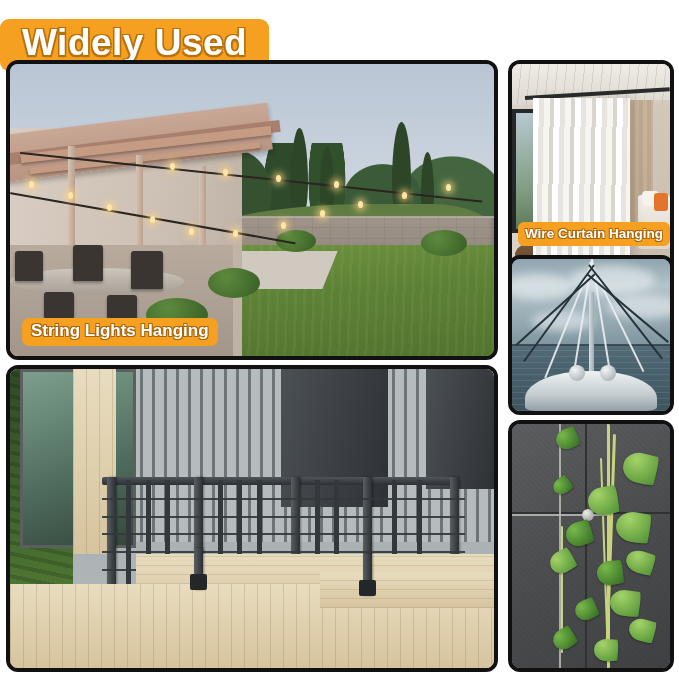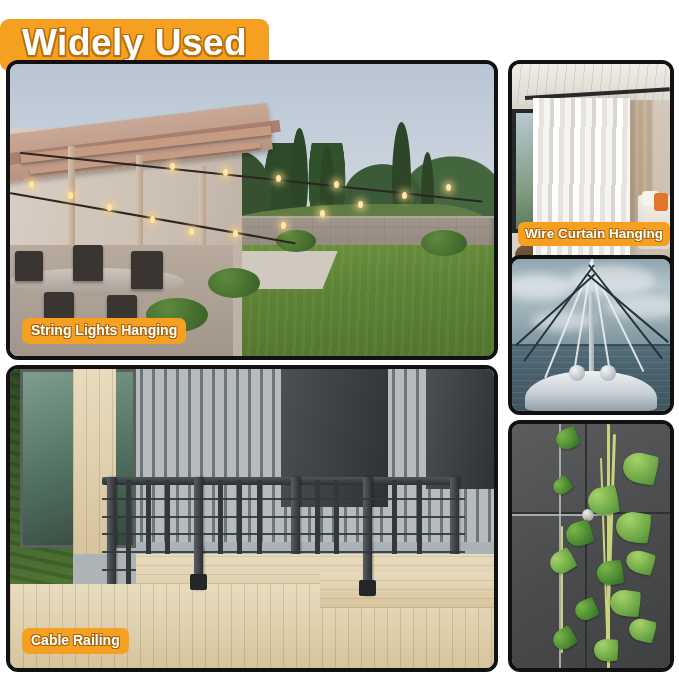--- a/index.html
+++ b/index.html
@@ -19,21 +19,21 @@
                           0 2px 2px rgba(90,55,5,.35);}
 
   
   .panel{position:absolute;border:4px solid #111111;border-radius:12px;
          overflow:hidden;box-sizing:border-box;background:#8c9aa6;}
   .panel .scene{position:absolute;inset:0;overflow:hidden;}
 
   
   .caption{position:absolute;background:#F5A020;border-radius:7px;
            padding:3px 9px 5px 9px;z-index:40;white-space:nowrap;}
-  .caption span{font-size:14px;font-weight:bold;color:#ffffff;line-height:1.15;
+  .caption span{font-size:17px;font-weight:bold;color:#ffffff;line-height:1.15;
                 text-shadow:-1px -1px 0 #a8650b, 1px -1px 0 #a8650b,
                             -1px 1px 0 #a8650b, 1px 1px 0 #a8650b;}
   .caption.sm{padding:2px 7px 4px 7px;border-radius:6px;}
   .caption.sm span{font-size:13.5px;
                 text-shadow:-0.8px -0.8px 0 #a8650b, 0.8px -0.8px 0 #a8650b,
                             -0.8px 0.8px 0 #a8650b, 0.8px 0.8px 0 #a8650b;}
 
   
   .sky1{position:absolute;left:0;top:0;width:100%;height:62%;
         background:linear-gradient(#b9c5d4 0%,#c5cfdb 40%,#cdd5de 70%,#d2d8df 100%);}
@@ -280,23 +280,20 @@
       <div class="cr-cable" style="left:19%;top:73%;width:75%;"></div>
 
       <div class="cr-wood h" style="left:26%;top:62%;width:74%;height:22%;"></div>
       <div class="cr-wood v" style="left:0%;top:72%;width:100%;height:28%;"></div>
       <div class="cr-wood h" style="left:64%;top:68%;width:36%;height:12%;"></div>
 
       <div class="cr-post" style="left:38%;top:60%;height:14%;"></div>
       <div class="cr-post" style="left:73%;top:62%;height:14%;"></div>
     </div>
 
-    <div class="caption" style="left:12px;top:259px;">
-      <span>Cable Railing</span>
-    </div>
   </div>
 
   <div class="panel" style="left:508px;top:60px;width:166px;height:234px;">
     <div class="scene">
       <div class="wc-bg"></div>
       <div class="wc-ceiling"></div>
       <div class="wc-floor"></div>
       <div class="wc-woodwall"></div>
       <div class="wc-room" style="opacity:.55;"></div>
       <div class="wc-bed"></div>

